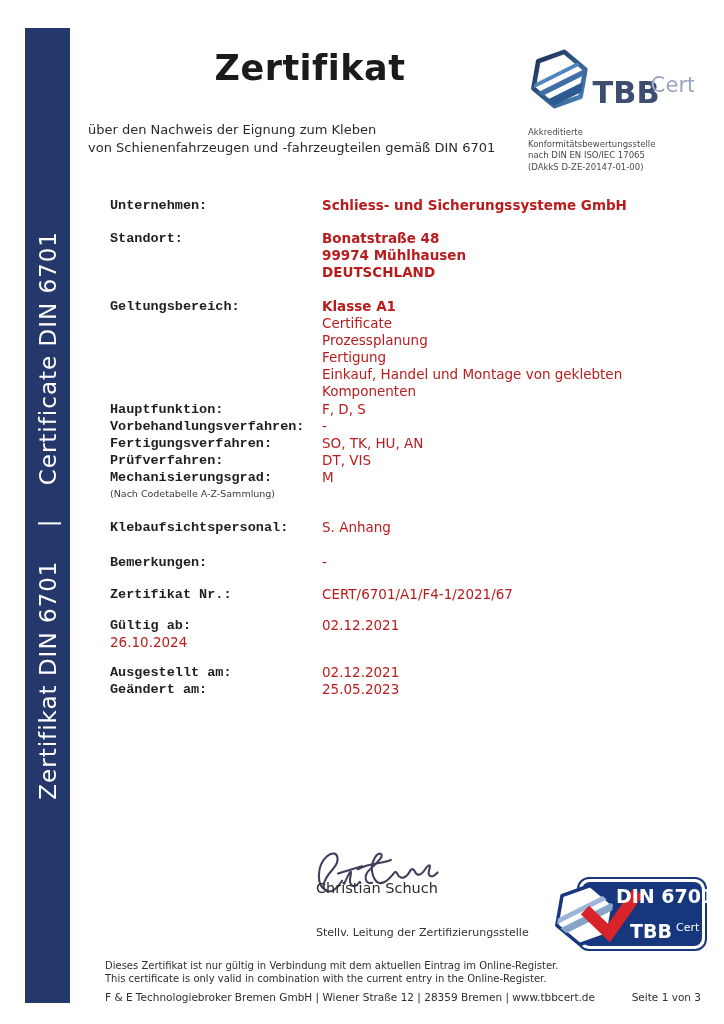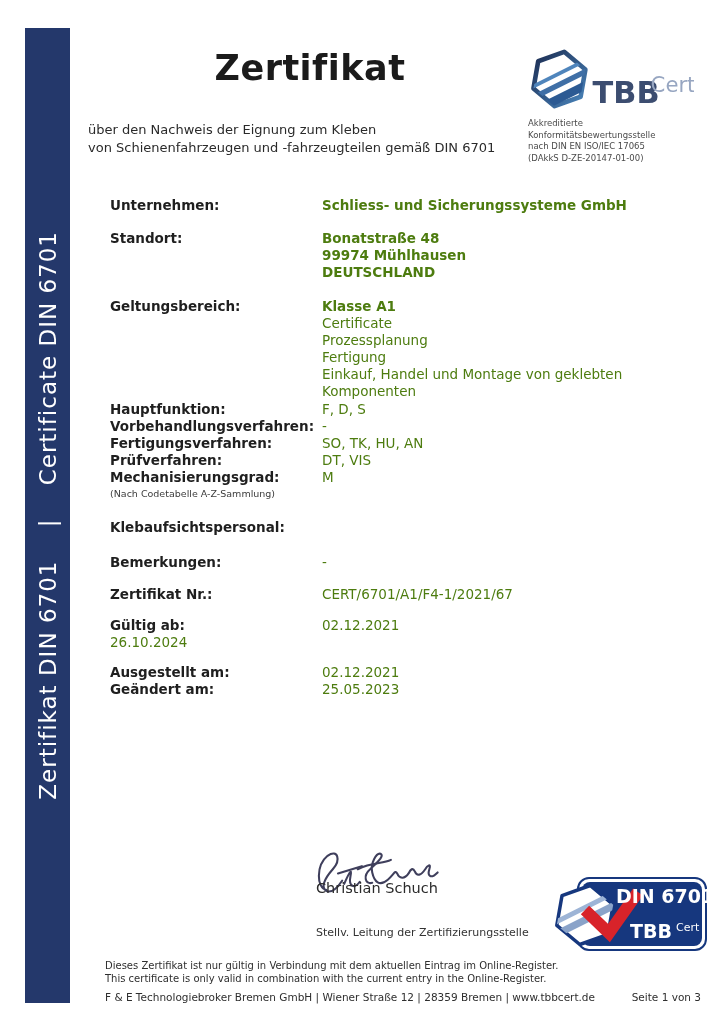--- a/index.html
+++ b/index.html
@@ -19,29 +19,29 @@
   
   .doc-title{
     position:absolute;left:100px;top:48px;width:420px;text-align:center;
     font-size:35px;font-weight:bold;color:#1b1b1b;letter-spacing:.5px;
   }
   .doc-subtitle{
     position:absolute;left:88px;top:121px;width:444px;
     font-size:13px;line-height:17.5px;color:#2a2a2a;
   }
   .logo-block{position:absolute;left:528px;top:44px;width:166px;}
-  .logo-accreditation{font-size:8.5px;line-height:11.5px;color:#4a4a4a;}
+  .logo-accreditation{margin-top:9px;font-size:8.5px;line-height:11.5px;color:#4a4a4a;}
   
   .fgroup{
     position:absolute;left:110px;width:560px;
     display:grid;grid-template-columns:212px 1fr;
     font-size:13.5px;line-height:17px;color:#262626;
   }
-  .flabel{font-weight:bold;color:#1f1f1f;}
-  .fvalue{color:#4d7c0f;}
+  .flabel{font-weight:bold;color:#1f1f1f;font-family:Liberation Mono, monospace;}
+  .fvalue{color:#b91c1c;}
   .bold{font-weight:bold;}
   .codes-note{position:absolute;left:110px;top:488px;font-size:9.5px;color:#3c3c3c;}
   
   .sig-svg{position:absolute;left:312px;top:846px;}
   .sig-name{position:absolute;left:316px;top:880px;font-size:14.5px;color:#2b2b2b;}
   .sig-role{position:absolute;left:316px;top:926px;font-size:11px;color:#333;}
   
   .badge-svg{position:absolute;left:552px;top:870px;}
   
   .footer-note{position:absolute;left:105px;top:959px;font-size:10px;line-height:13px;color:#2e2e2e;}
@@ -127,20 +127,21 @@
     <div class="fvalue">SO, TK, HU, AN</div>
     <div class="flabel">Prüfverfahren:</div>
     <div class="fvalue">DT, VIS</div>
     <div class="flabel">Mechanisierungsgrad:</div>
     <div class="fvalue">M</div>
   </div>
   <div class="codes-note">(Nach Codetabelle A-Z-Sammlung)</div>
 
   <div class="fgroup" style="top:519px;">
     <div class="flabel">Klebaufsichtspersonal:</div>
+    <div class="fvalue">S. Anhang</div>
   </div>
 
   <div class="fgroup" style="top:554px;">
     <div class="flabel">Bemerkungen:</div>
     <div class="fvalue">-</div>
   </div>
 
   <div class="fgroup" style="top:586px;">
     <div class="flabel">Zertifikat Nr.:</div>
     <div class="fvalue">CERT/6701/A1/F4-1/2021/67</div>

